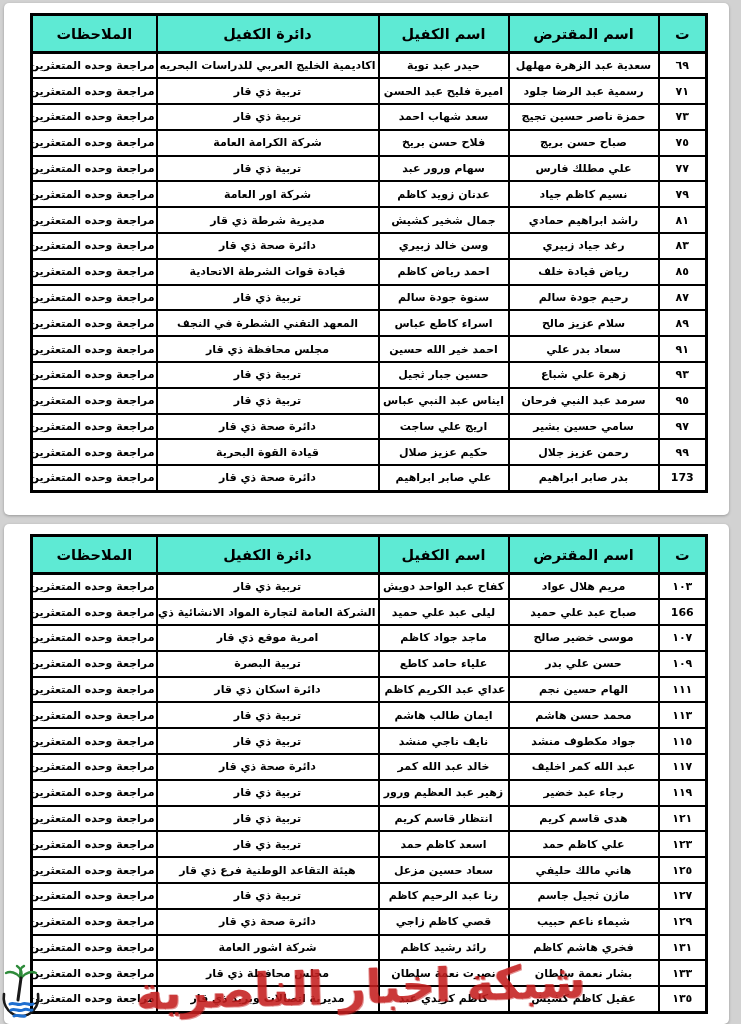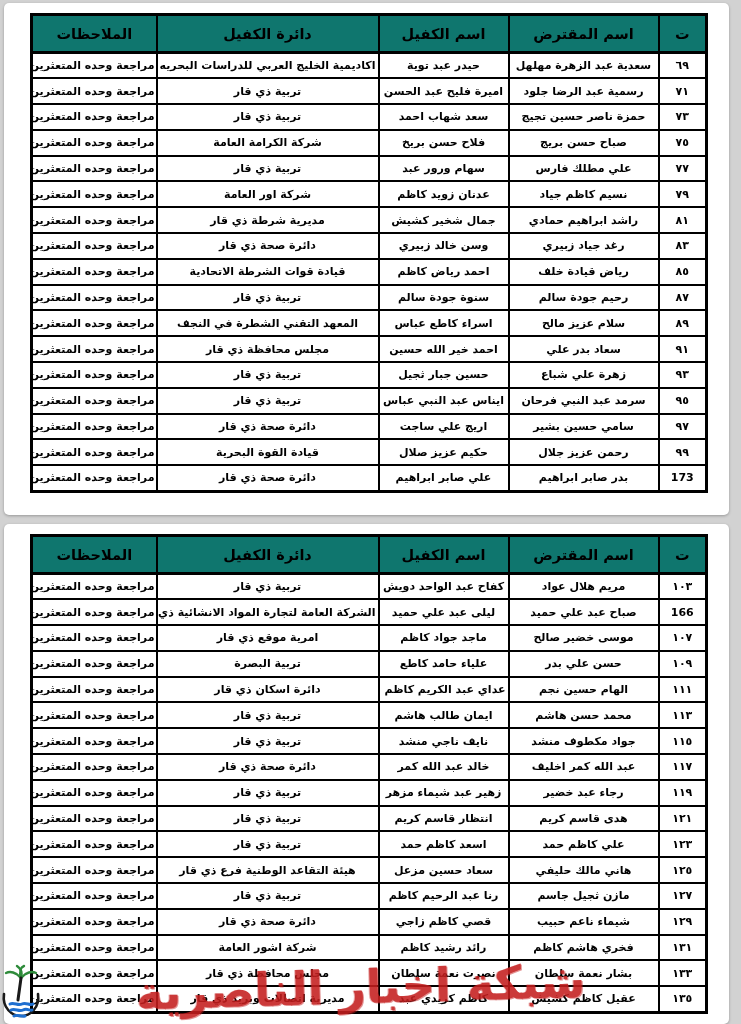--- a/index.html
+++ b/index.html
@@ -20,21 +20,21 @@
     margin:10px 21px 0 29px;direction:rtl;
     border:3px solid #000;
   }
   .data-table th,.data-table td{
     border:2px solid #000;text-align:center;vertical-align:middle;
     font-weight:bold;color:#000;overflow:hidden;white-space:nowrap;
     padding:0 2px;
   }
   .data-table thead tr{height:38px;}
   .data-table th{
-    background:#0f766e;font-size:14.5px;border-bottom:3px solid #000;
+    background:#5eead4;font-size:14.5px;border-bottom:3px solid #000;
   }
   .data-table tbody tr{height:25.8px;}
   .data-table td{font-size:11px;background:#fff;}
   col.c-no{width:48px;}
   col.c-borrower{width:150px;}
   col.c-guarantor{width:130px;}
   col.c-department{width:222px;}
   col.c-notes{width:125px;}
   .watermark{
     position:absolute;top:428px;right:48px;width:640px;height:70px;
@@ -266,21 +266,21 @@
         <tr>
           <td>١١٧</td>
           <td>عبد الله كمر اخليف</td>
           <td>خالد عبد الله كمر</td>
           <td>دائرة صحة ذي قار</td>
           <td>مراجعة وحده المتعثرين</td>
         </tr>
         <tr>
           <td>١١٩</td>
           <td>رجاء عبد خضير</td>
-          <td>زهير عبد شيماء مزهر</td>
+          <td>زهير عبد العظيم ورور</td>
           <td>تربية ذي قار</td>
           <td>مراجعة وحده المتعثرين</td>
         </tr>
         <tr>
           <td>١٢١</td>
           <td>هدى قاسم كريم</td>
           <td>انتظار قاسم كريم</td>
           <td>تربية ذي قار</td>
           <td>مراجعة وحده المتعثرين</td>
         </tr>

